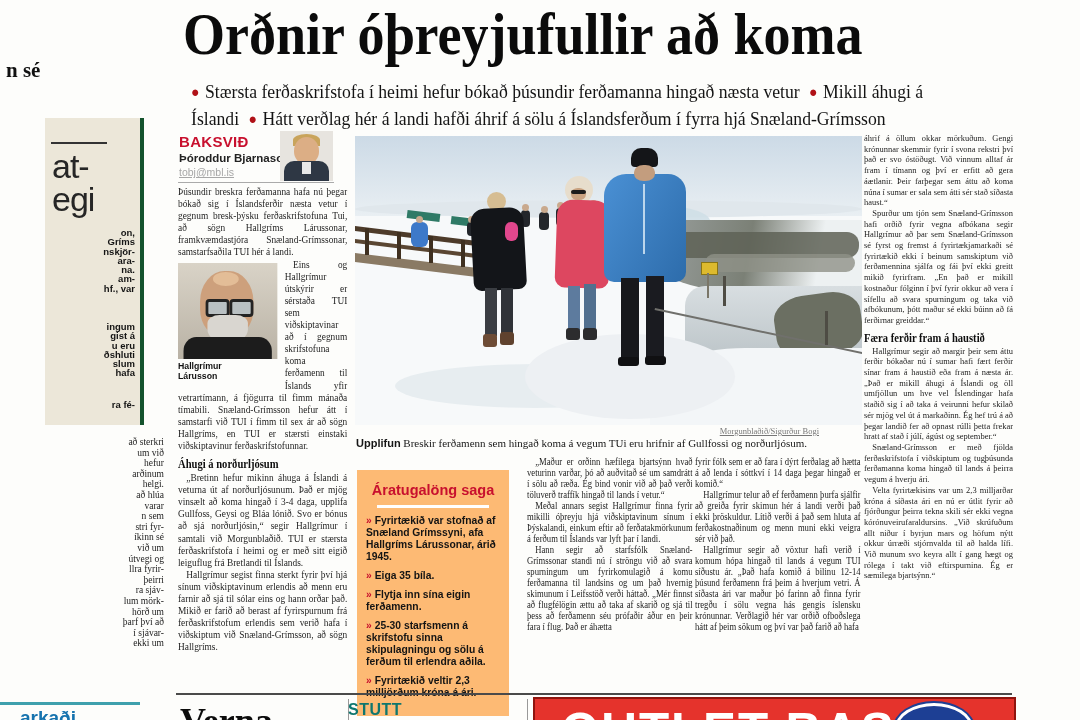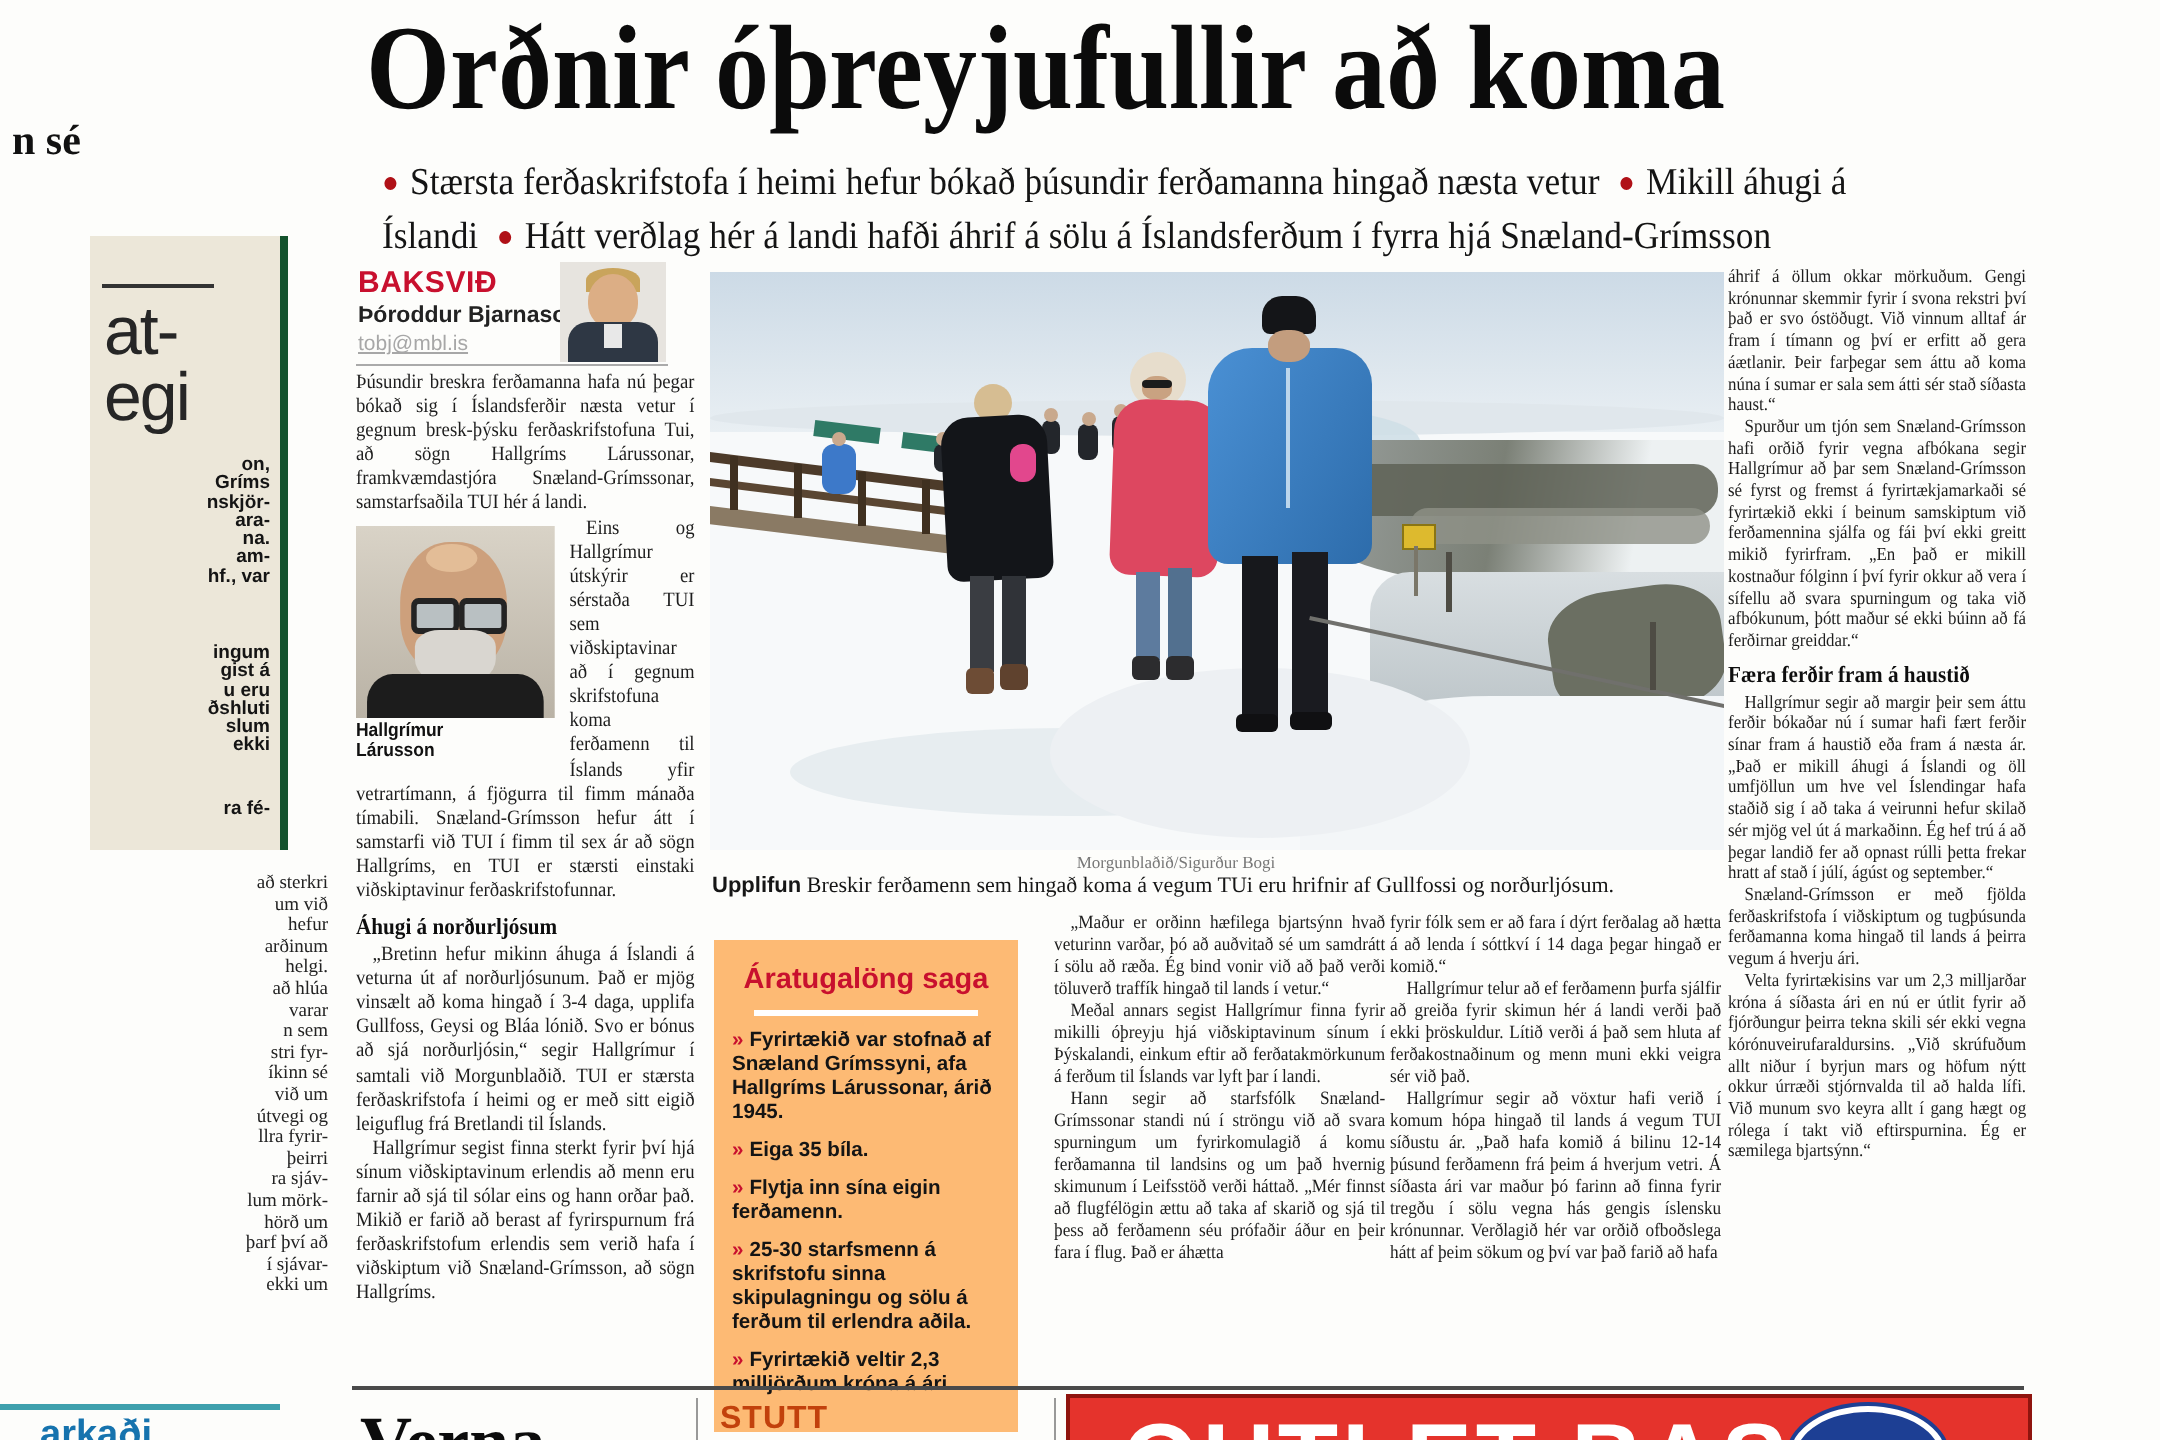--- a/index.html
+++ b/index.html
@@ -102,36 +102,36 @@
   .pk-boot2{position:absolute;left:228px;top:192px;width:14px;height:12px;background:#2c2c2e;border-radius:3px;}
   .bm-beanie{position:absolute;left:276px;top:12px;width:27px;height:19px;background:#141518;border-radius:10px 10px 4px 4px;}
   .bm-face{position:absolute;left:279px;top:29px;width:21px;height:16px;background:#c39d7e;border-radius:45%;}
   .bm-body{position:absolute;left:249px;top:38px;width:82px;height:108px;background:linear-gradient(120deg,#4a90d4,#2d6cab);border-radius:22px 18px 10px 10px;}
   .bm-zip{position:absolute;left:288px;top:48px;width:2px;height:70px;background:#bcd6ec;}
   .bm-leg1{position:absolute;left:266px;top:142px;width:18px;height:82px;background:#17181c;}
   .bm-leg2{position:absolute;left:291px;top:140px;width:18px;height:84px;background:#1a1b20;}
   .bm-shoe1{position:absolute;left:263px;top:221px;width:21px;height:9px;background:#101012;border-radius:3px;}
   .bm-shoe2{position:absolute;left:290px;top:220px;width:21px;height:9px;background:#101012;border-radius:3px;}
 
-  .credit{left:357px;top:426px;width:462px;text-align:center;font:8.5px "Liberation Serif",serif;color:#777;}
+  .credit{left:357px;top:426px;width:462px;text-align:right;font:8.5px "Liberation Serif",serif;color:#777;text-decoration:underline;}
   .caption{left:356px;top:437px;width:640px;font:11px/13px "Liberation Serif",serif;color:#161616;}
   .caption b{font-family:"Liberation Sans",sans-serif;font-size:11px;}
 
   
   .factbox{left:357px;top:470px;width:152px;height:246px;background:#fdba74;overflow:hidden;padding:0;}
   .fb-title{margin:12px 8px 0;text-align:center;font:bold 14.5px "Liberation Sans",sans-serif;color:#c8102e;}
   .fb-rule{width:112px;height:3px;background:#fff;margin:7px auto 4px;}
   .fb-item{margin:7px 10px 0 9px;font:bold 10.3px/12px "Liberation Sans",sans-serif;color:#141414;text-align:left;}
   .fb-bullet{color:#c8102e;margin-right:3px;}
 
   
   .bot-rule{left:176px;top:693px;width:836px;height:2px;background:#4a4a4a;}
   .next-headline{left:180px;top:700px;width:200px;height:20px;overflow:hidden;font:bold 36px "Liberation Serif",serif;color:#0c0c0c;}
   .vrule1{left:348px;top:699px;width:1px;height:21px;background:#999;}
-  .stutt{left:360px;top:701px;font:bold 16px "Liberation Sans",sans-serif;color:#c2410c;letter-spacing:.5px;}
+  .stutt{left:348px;top:701px;font:bold 16px "Liberation Sans",sans-serif;color:#0f766e;letter-spacing:.5px;}
   .vrule2{left:527px;top:699px;width:1px;height:21px;background:#999;}
   .ad-banner{left:533px;top:697px;width:479px;height:23px;background:#e5332c;border:2px solid #8f140e;overflow:hidden;}
   .ad-text{position:absolute;left:26px;top:2px;font:bold 52px "Liberation Sans",sans-serif;color:#fff;
            transform:scaleX(0.95);transform-origin:0 0;white-space:nowrap;letter-spacing:2px;}
   .ad-logo{position:absolute;left:360px;top:4px;width:72px;height:44px;background:#1d3f94;border:3px solid #fff;border-radius:50%;box-shadow:0 0 0 2px #1d3f94;}
 </style>
 </head>
 <body>
 
 <div id="page">
@@ -152,21 +152,21 @@
         <div>na.</div>
         <div>am-</div>
         <div>hf., var</div>
       </div>
     <div class="ls-bolds ls-bolds-b">
         <div>ingum</div>
         <div>gist á</div>
         <div>u eru</div>
         <div>ðshluti</div>
         <div>slum</div>
-        <div>ekki</div>
+        <div>hafa</div>
       </div>
     <div class="ls-bolds ls-bolds-c">
         <div>ra fé-</div>
       </div>
   </div>
 
   <div class="abs ls-serifs">
       <div>að sterkri</div>
       <div>um við</div>
       <div>hefur</div>

